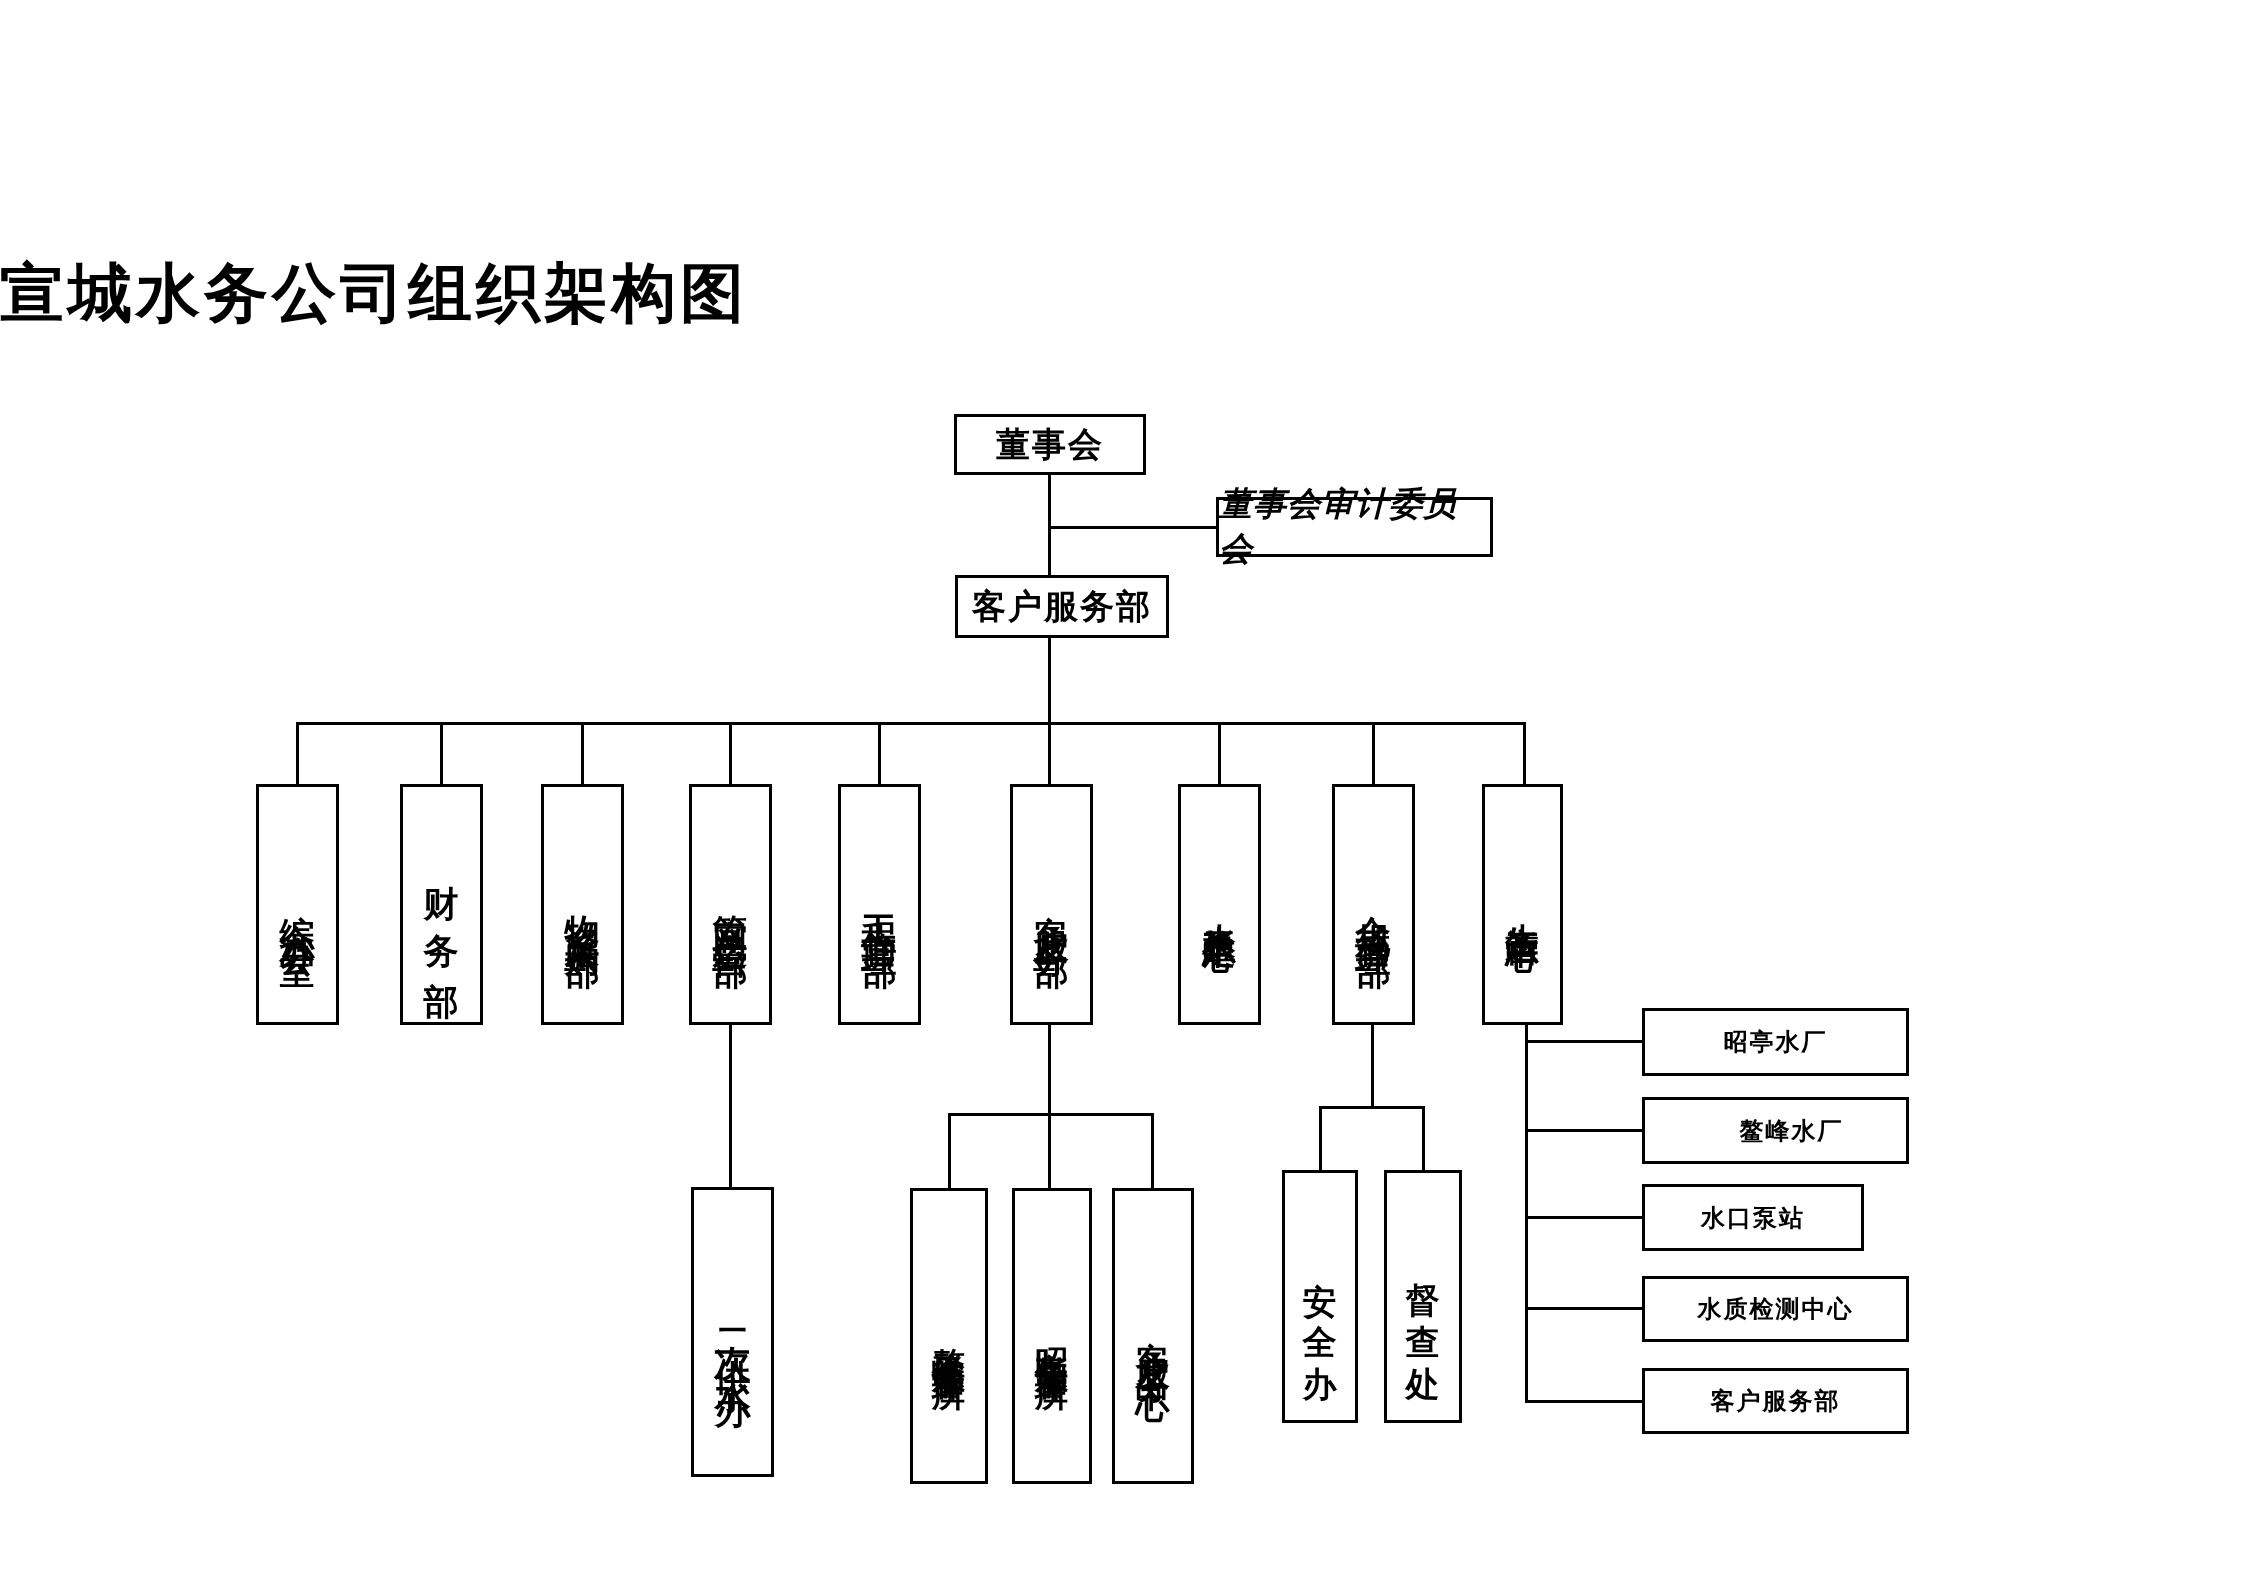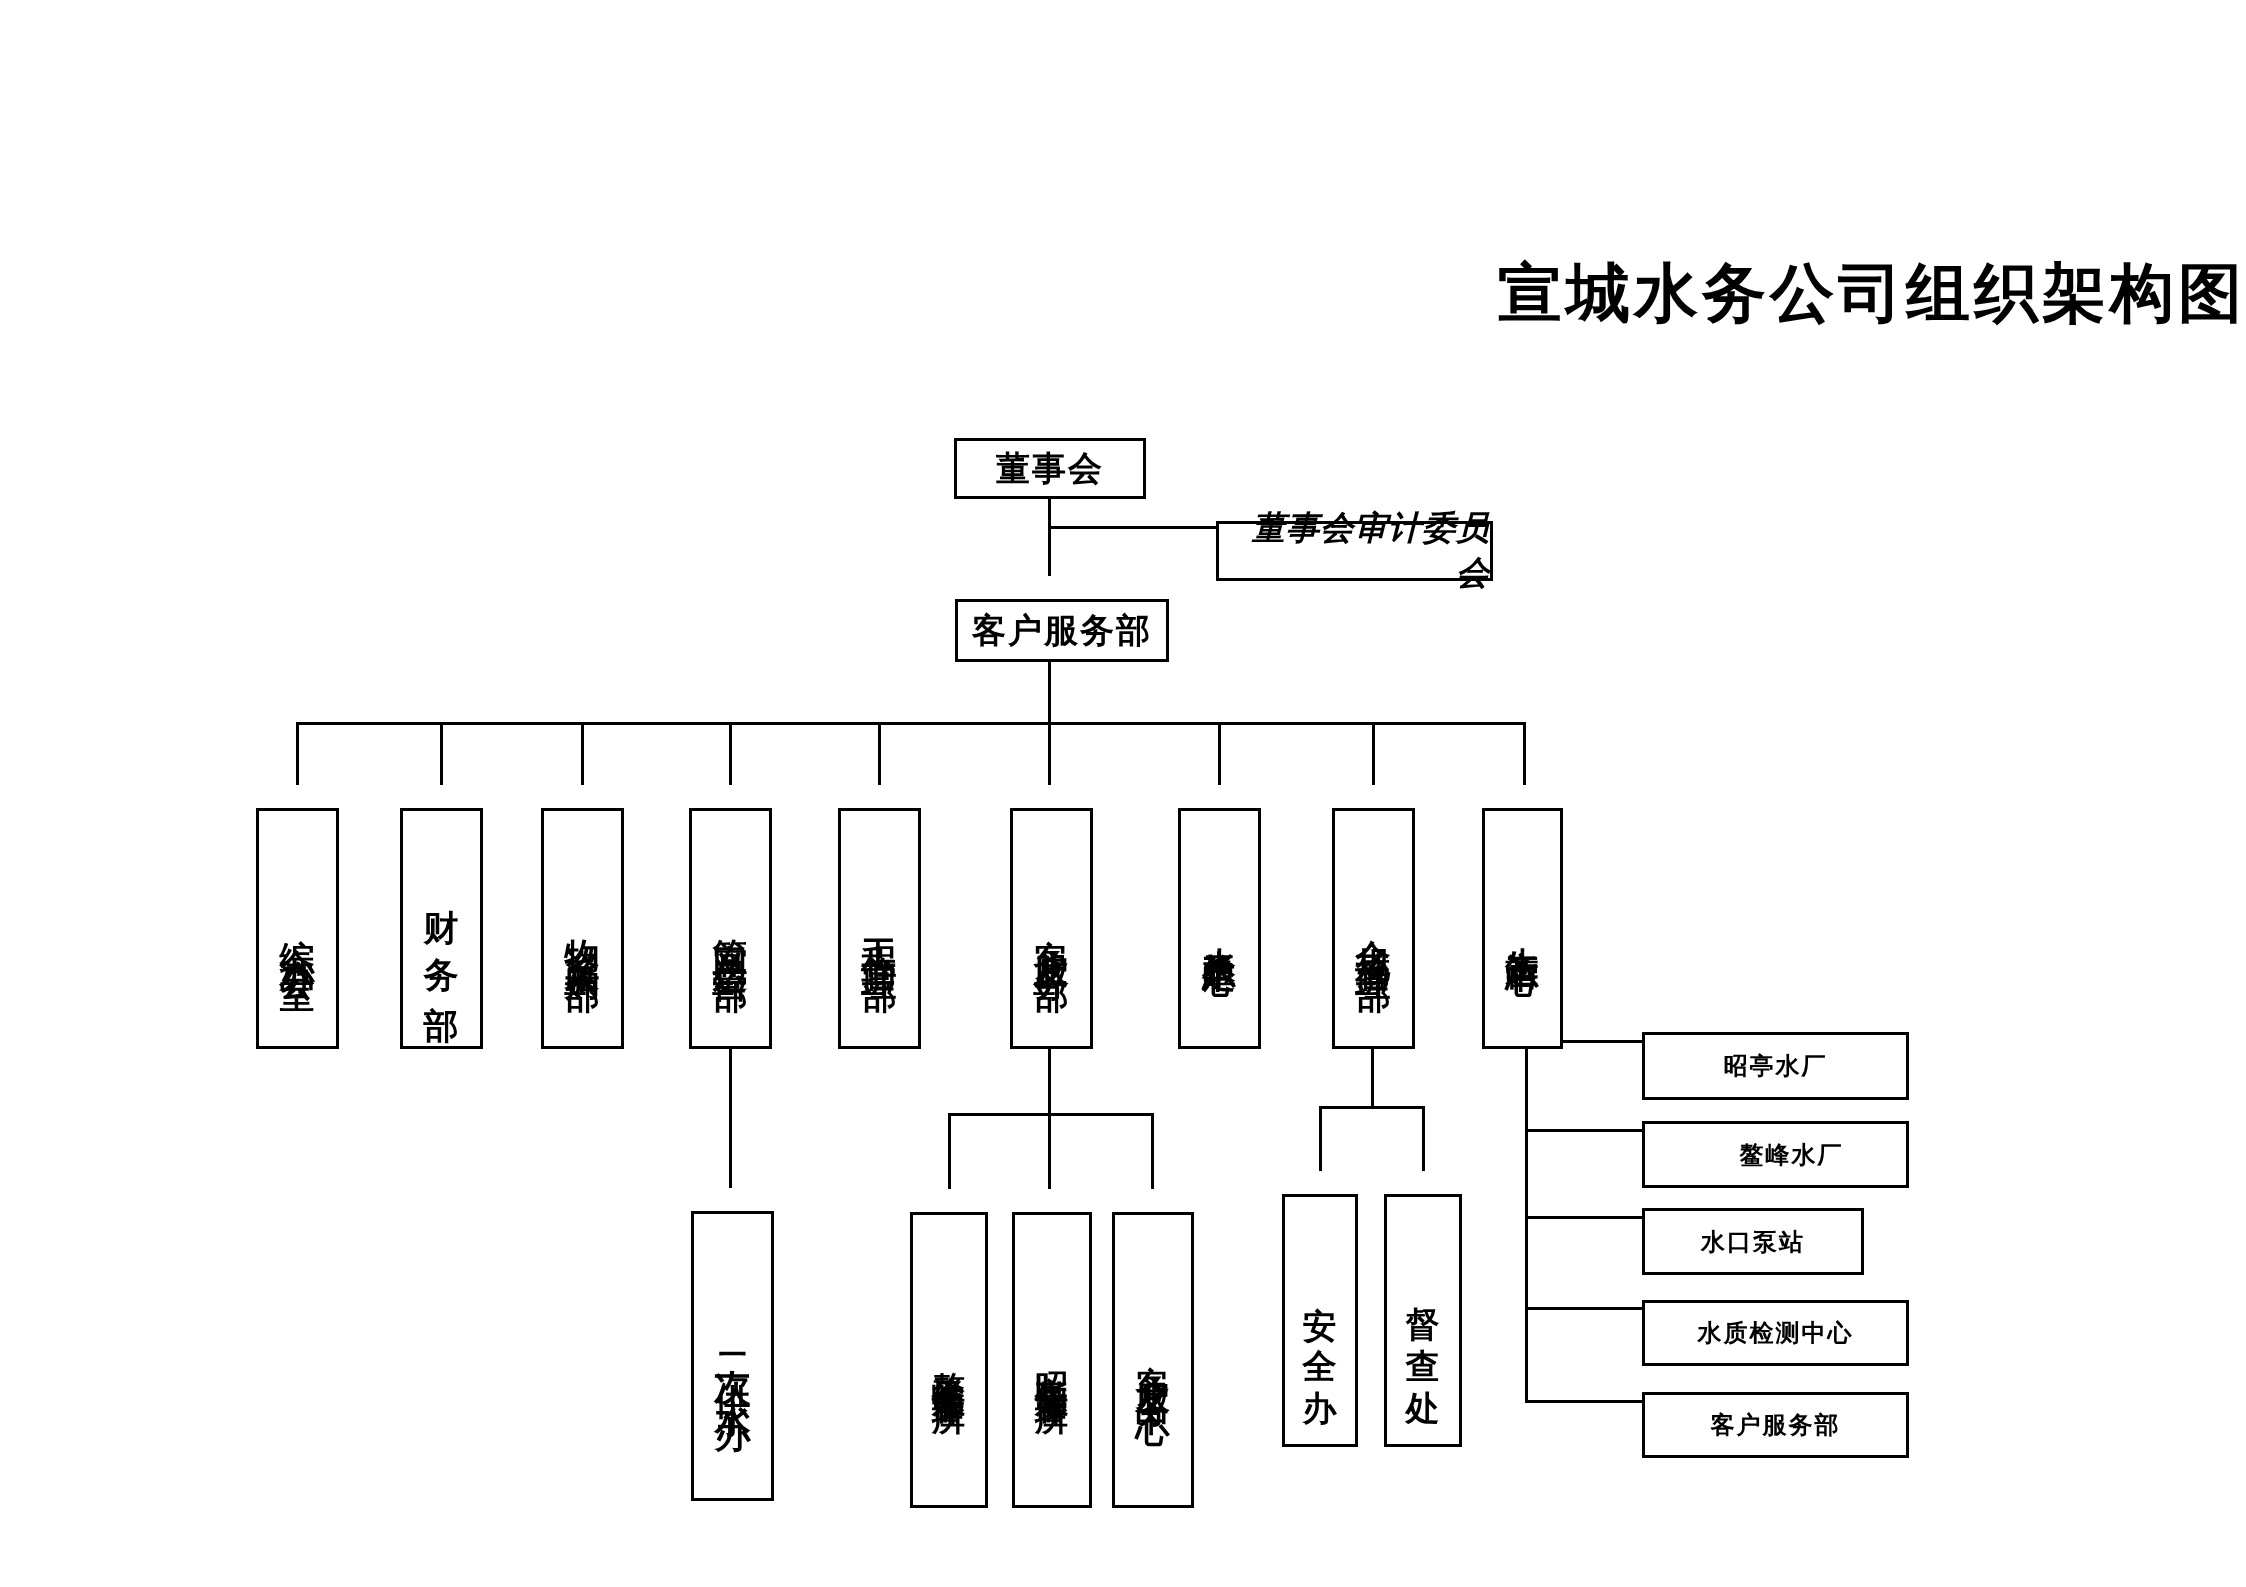--- a/index.html
+++ b/index.html
@@ -8,39 +8,38 @@
     width:2246px;
     height:1587px;
     background:#ffffff;
     overflow:hidden;
     font-family:"Liberation Sans",sans-serif;
     color:#000;
   }
   .page-title{
     position:absolute;
     left:0; top:250px; width:2246px;
-    text-align:right;
+    text-align:left;
     font-family:"Liberation Serif",serif;
     font-weight:bold;
     font-size:64px;
     letter-spacing:4px;
     color:#000;
   }
   .box{
     position:absolute;
     border:3px solid #000;
     background:#fff;
     box-sizing:border-box;
     display:flex;
     align-items:center;
     justify-content:center;
     font-weight:bold;
     color:#000;
-    text-align:right;
-    margin-top:24px;
+    text-align:left;
   }
   .hbox{ font-size:34px; letter-spacing:2px; }
   .rbox{ font-size:24px; letter-spacing:2px; }
   .audit{ font-size:33px; letter-spacing:1px;font-style:italic; }
   .vtext{
     writing-mode:vertical-rl;
     text-orientation:upright;
     line-height:1;
   }
   

